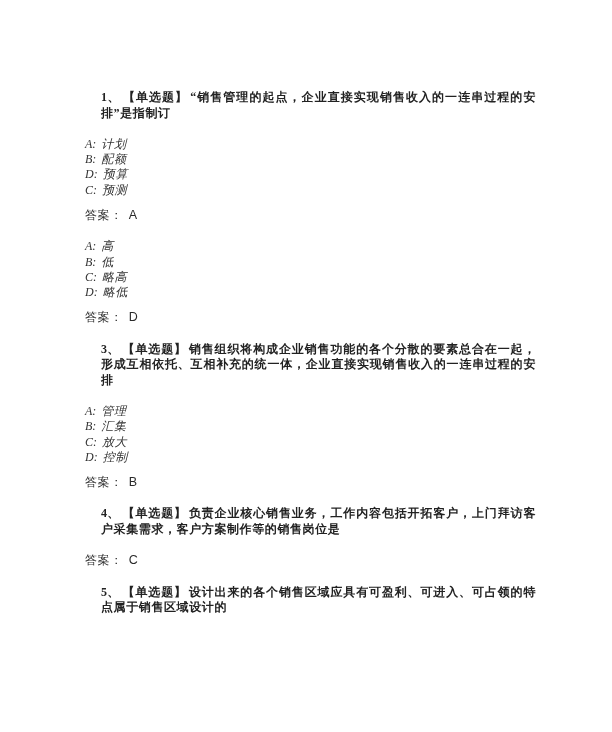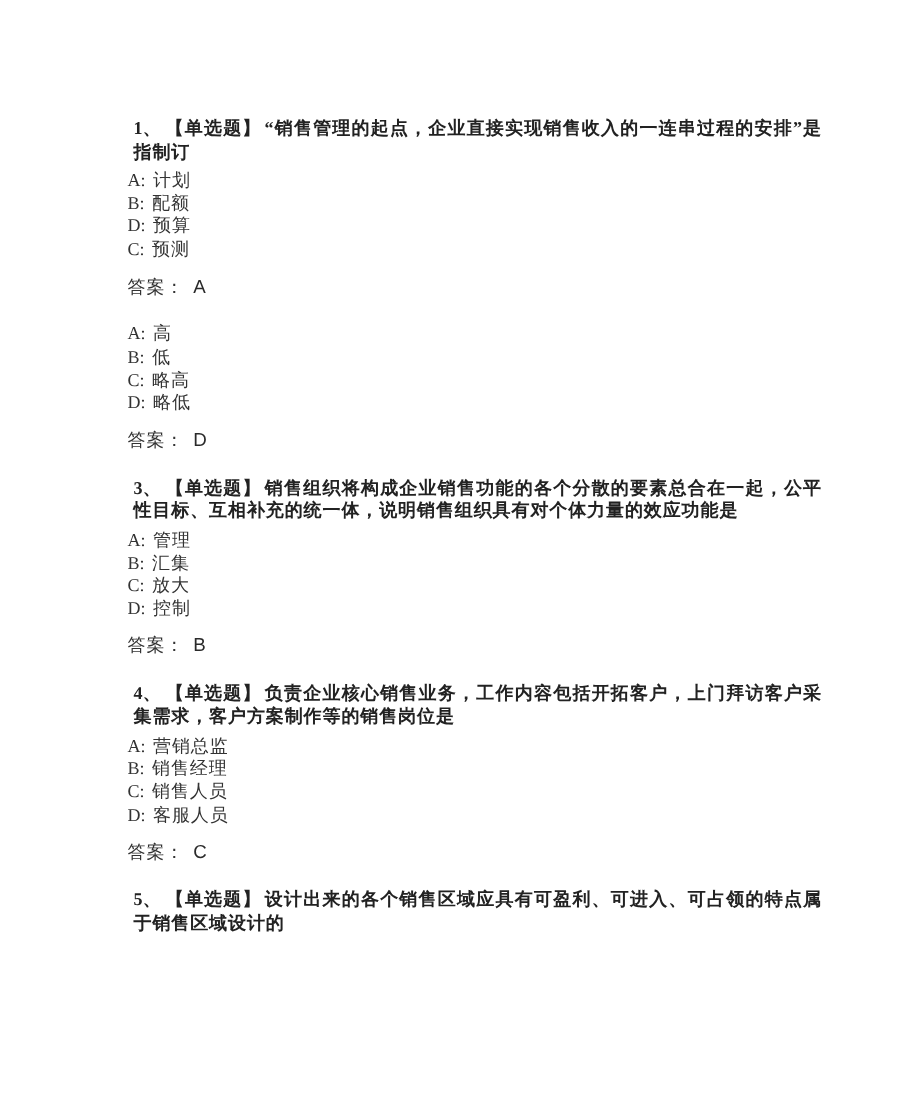--- a/index.html
+++ b/index.html
@@ -18,38 +18,39 @@
     font-family: "Liberation Serif", "DejaVu Serif", serif;
     color: #333333;
   }
   .question {
     font-size: 12px;
   }
   .question + .question {
     margin-top: 16px;
   }
   .stem {
-    margin: 4px;
+    margin: 16px;
     font-weight: bold;
     color: #222222;
     line-height: 15.5px;
     text-align: justify;
     letter-spacing: 0.6px;
   }
   .qnum {
     margin-right: 3px;
     letter-spacing: 0;
   }
   .qtype {
     margin-right: 2px;
   }
   .options {
     list-style: none;
     margin: 1px 0 0 0;
     padding: 0;
+    font-style: italic;
   }
   .option {
     line-height: 15.2px;
     letter-spacing: 0.6px;
     color: #333333;
   }
   .opt-key {
     letter-spacing: 0;
     margin-right: 5px;
   }
@@ -116,21 +117,21 @@
     <span class="opt-key">D:</span><span class="opt-text">略低</span>
   </li>
 </ul>
     <p class="answer">
       <span class="answer-label">答案：</span><span class="answer-value">D</span>
     </p>
   </section>
 
   <section class="question">
     <p class="stem">
-      <span class="qnum">3、</span><span class="qtype">【单选题】</span><span class="qtext">销售组织将构成企业销售功能的各个分散的要素总合在一起，公平性目标、互相补充的统一体，说明销售组织具有对个体力量的效应功能是</span>
+      <span class="qnum">3、</span><span class="qtype">【单选题】</span><span class="qtext">销售组织将构成企业销售功能的各个分散的要素总合在一起，形成互相依托、互相补充的统一体，企业直接实现销售收入的一连串过程的安排</span>
     </p>
     <ul class="options">
   <li class="option">
     <span class="opt-key">A:</span><span class="opt-text">管理</span>
   </li>
 
   <li class="option">
     <span class="opt-key">B:</span><span class="opt-text">汇集</span>
   </li>
 
@@ -144,37 +145,20 @@
 </ul>
     <p class="answer">
       <span class="answer-label">答案：</span><span class="answer-value">B</span>
     </p>
   </section>
 
   <section class="question">
     <p class="stem">
       <span class="qnum">4、</span><span class="qtype">【单选题】</span><span class="qtext">负责企业核心销售业务，工作内容包括开拓客户，上门拜访客户采集需求，客户方案制作等的销售岗位是</span>
     </p>
-    <ul class="options">
-  <li class="option">
-    <span class="opt-key">A:</span><span class="opt-text">营销总监</span>
-  </li>
-
-  <li class="option">
-    <span class="opt-key">B:</span><span class="opt-text">销售经理</span>
-  </li>
-
-  <li class="option">
-    <span class="opt-key">C:</span><span class="opt-text">销售人员</span>
-  </li>
-
-  <li class="option">
-    <span class="opt-key">D:</span><span class="opt-text">客服人员</span>
-  </li>
-</ul>
     <p class="answer">
       <span class="answer-label">答案：</span><span class="answer-value">C</span>
     </p>
   </section>
 
   <section class="question">
     <p class="stem">
       <span class="qnum">5、</span><span class="qtype">【单选题】</span><span class="qtext">设计出来的各个销售区域应具有可盈利、可进入、可占领的特点属于销售区域设计的</span>
     </p>
 

